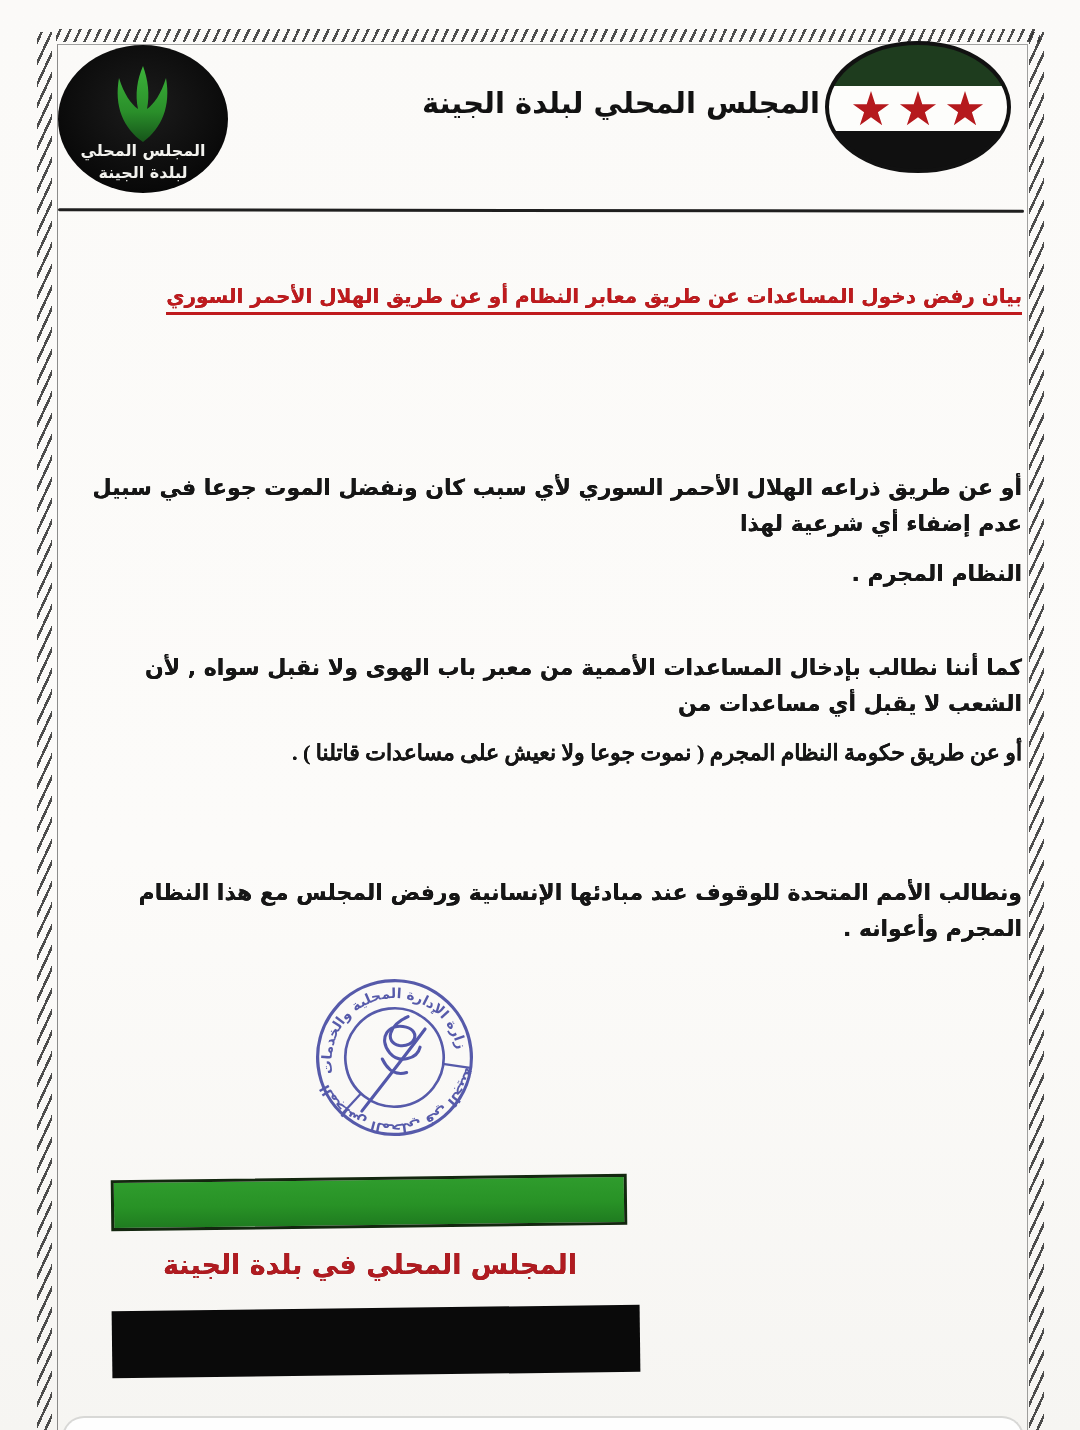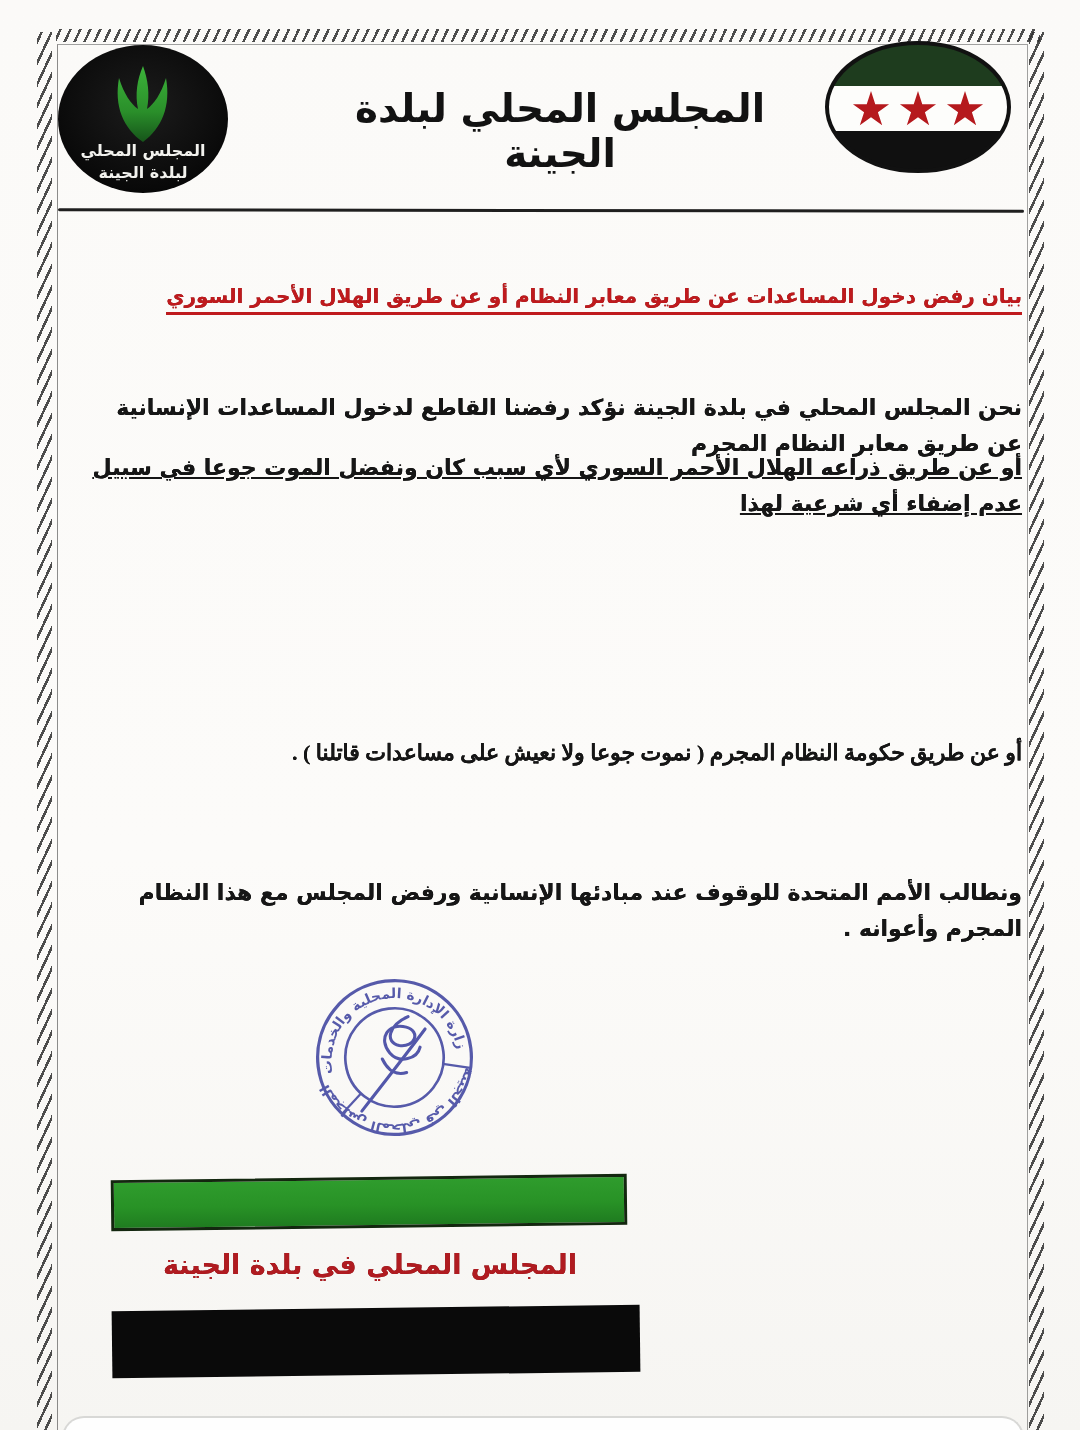--- a/index.html
+++ b/index.html
@@ -28,22 +28,22 @@
     position:absolute;left:57px;top:44px;width:969px;height:1386px;
     border-left:1.5px solid rgba(50,50,50,.55);
     border-right:1.5px solid rgba(50,50,50,.45);
     border-top:1.5px solid rgba(50,50,50,.45);
     pointer-events:none;
   }
   
   .logo-left{position:absolute;left:57px;top:44px;width:172px;height:150px;}
   .header-title{
     position:absolute;left:300px;top:86px;width:520px;
-    text-align:center;direction:rtl;
-    font-size:39px;font-weight:bold;color:#121212;
+    text-align:right;direction:rtl;
+    font-size:29px;font-weight:bold;color:#121212;
     letter-spacing:0.5px;
   }
   .flag{position:absolute;left:824px;top:40px;width:188px;height:134px;}
   .divider{
     position:absolute;left:58px;top:209px;width:966px;height:3px;
     background:#1f1f1f;border-radius:2px;
     transform:rotate(0.08deg);
   }
   
   .statement-title{
@@ -59,21 +59,21 @@
   }
   
   .para{
     position:absolute;right:58px;left:75px;
     direction:rtl;text-align:right;
     font-size:22px;font-weight:bold;color:#161616;
     line-height:36px;
     text-shadow:0 0 .3px #000;
   }
   .p1{top:390px;}
-  .p2{top:450px;text-decoration:underline;}
+  .p2{top:470px;}
   .p3{top:556px;}
   .p4{top:650px;}
   .p5{top:735px;font-family:Liberation Serif, serif;}
   .p6{top:875px;}
   
   .stamp{
     position:absolute;left:292px;top:955px;width:205px;height:205px;
     transform:rotate(-7deg);
     opacity:.88;
   }
@@ -156,22 +156,23 @@
         <use href="#star" x="0" y="0" transform="translate(141,70)" fill="#b5191d"></use>
       </g>
       <ellipse cx="94" cy="67" rx="91" ry="64" fill="none" stroke="#111" stroke-width="4"></ellipse>
     </svg>
   </div>
 
   <div class="divider"></div>
 
   <div class="statement-title">بيان رفض دخول المساعدات عن طريق معابر النظام أو عن طريق الهلال الأحمر السوري</div>
 
-  <div class="para p1">نحن المجلس المحلي في بلدة الجينة نؤكد رفضنا القاطع لدخول المساعدات الإنسانية عن طريق معابر النظام المجرم</div>
   <div class="para p2">أو عن طريق ذراعه الهلال الأحمر السوري لأي سبب كان ونفضل الموت جوعا في سبيل عدم إضفاء أي شرعية لهذا</div>
+  <div class="para p3">النظام المجرم .</div>
+  <div class="para p4">كما أننا نطالب بإدخال المساعدات الأممية من معبر باب الهوى ولا نقبل سواه , لأن الشعب لا يقبل أي مساعدات من</div>
   <div class="para p5">أو عن طريق حكومة النظام المجرم ( نموت جوعا ولا نعيش على مساعدات قاتلنا ) .</div>
   <div class="para p6">ونطالب الأمم المتحدة للوقوف عند مبادئها الإنسانية ورفض المجلس مع هذا النظام المجرم وأعوانه .</div>
 
   <div class="stamp">
     <svg width="205" height="205" viewBox="0 0 200 200">
       <defs>
         <path id="arcTop" d="M 38 104 A 62 62 0 1 1 162 104"></path>
         <path id="arcBottom" d="M 172 93 A 72 72 0 0 1 28 93"></path>
       </defs>
       <circle cx="100" cy="100" r="75" fill="none" stroke="#4045a0" stroke-width="3.2"></circle>

